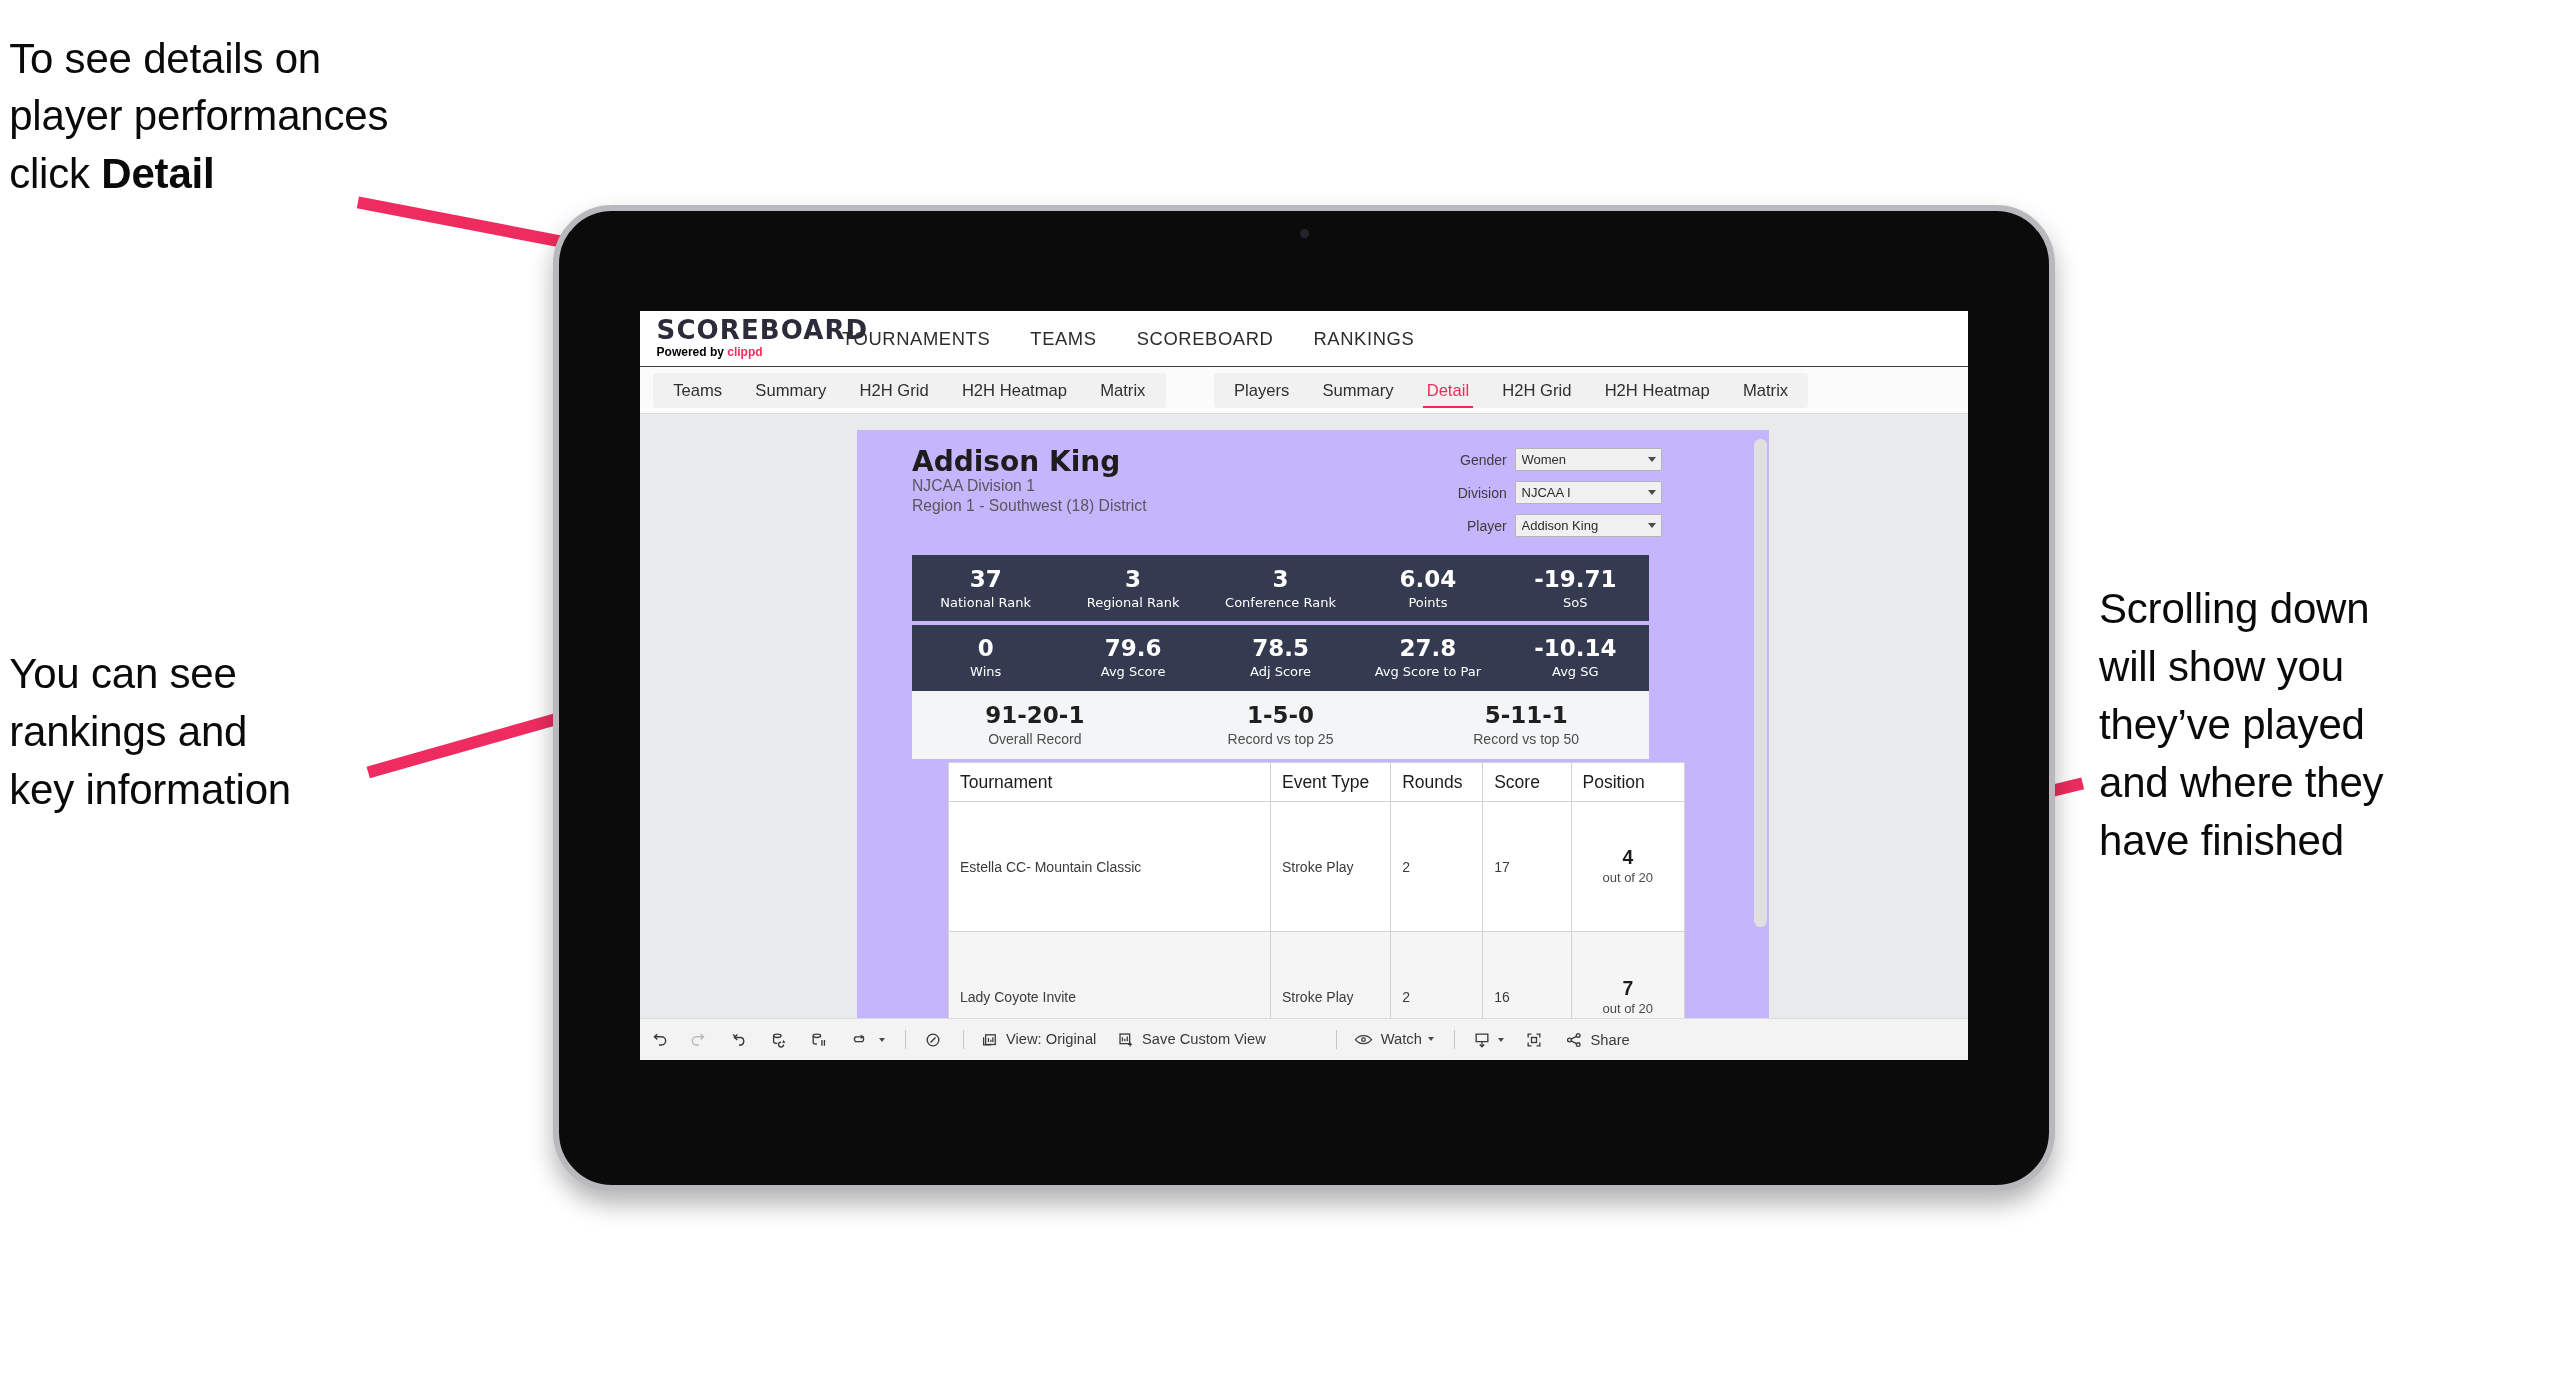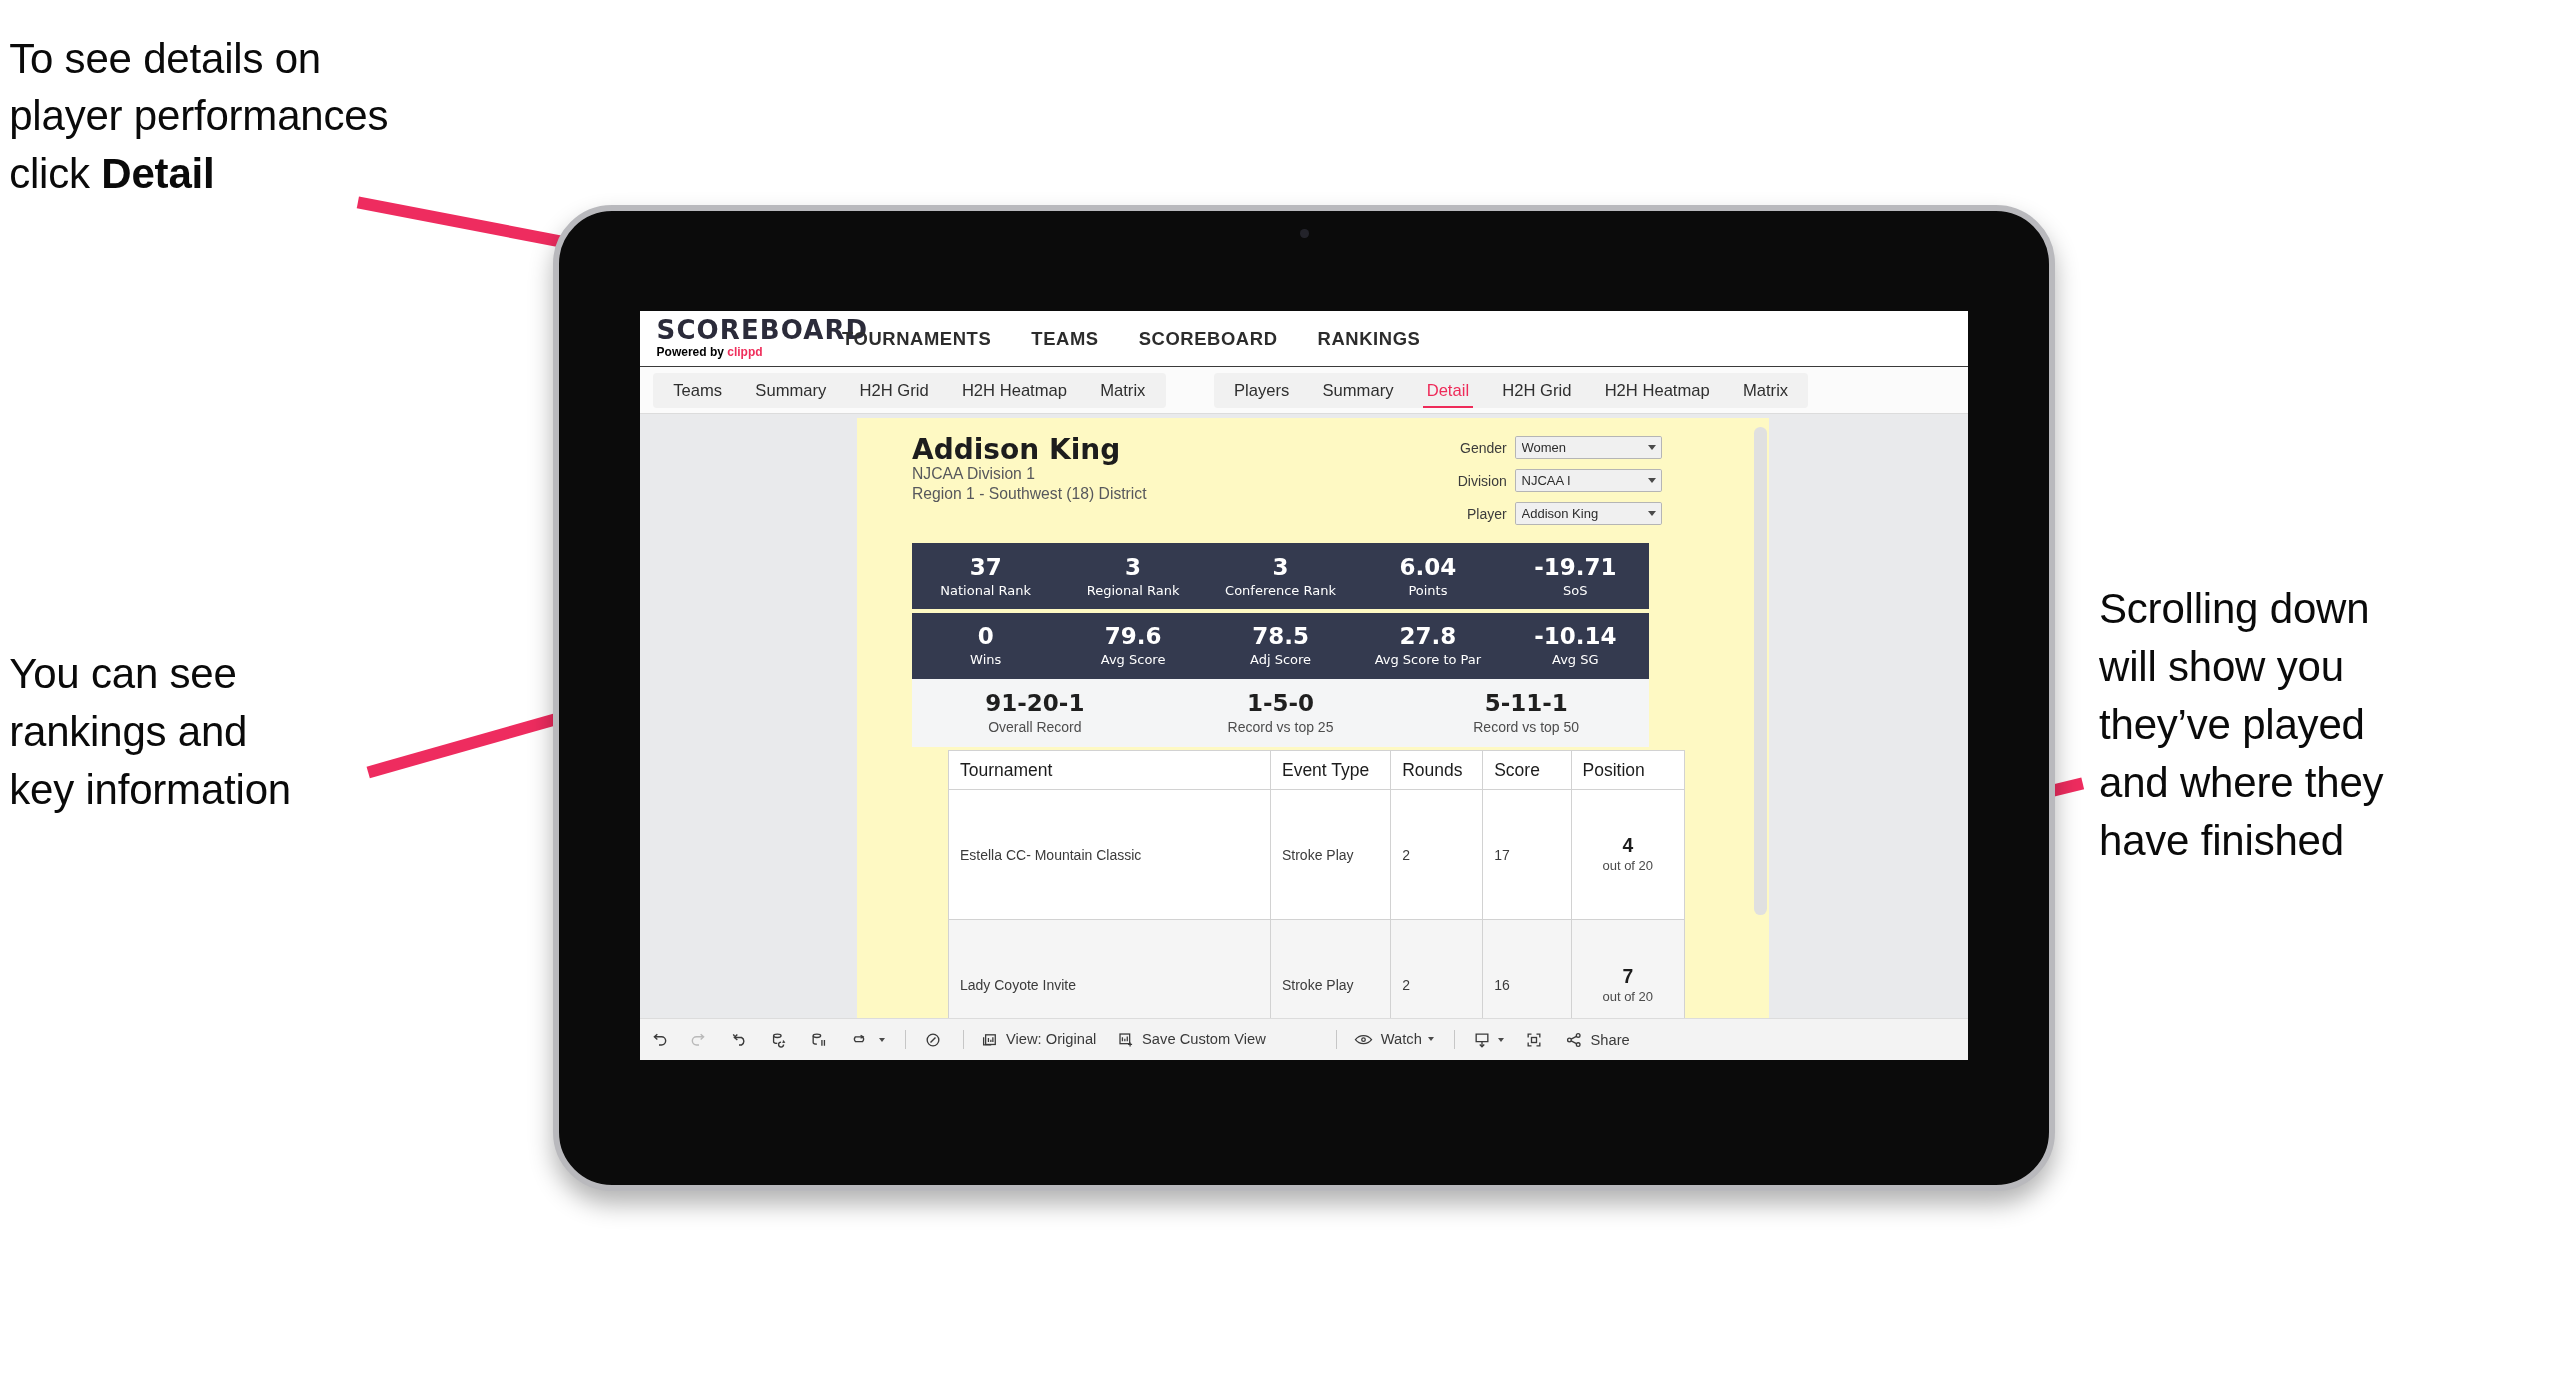--- a/index.html
+++ b/index.html
@@ -36,39 +36,39 @@
   }
 
   
   #app-header{height:55px;background:#fff;display:flex;align-items:stretch;
     border-bottom:1.8px solid #3a3a3a;}
   #brand{width:182px;padding:5.5px 0 0 16.6px;box-sizing:border-box;}
   #brand .bw{font-size:26px;font-weight:800;letter-spacing:1.1px;color:#2b2b3a;
     font-family:"DejaVu Sans", sans-serif;line-height:1;}
   #brand .bs{font-size:12px;color:#2d2d2d;margin-top:2.8px;}
   #brand .bs span{color:#ef2e5b;font-weight:700;}
-  #topnav{display:flex;align-items:center;font-weight:bold;}
+  #topnav{display:flex;align-items:center;}
   .topnav-item{padding:0 20px;font-size:18.4px;color:#2c2c2c;letter-spacing:0.6px;
     line-height:55px;cursor:pointer;}
 
   
   #tabstrip{height:46px;background:#fbfbfb;border-bottom:0.9px solid #dcdcdc;
     display:flex;align-items:center;padding-left:13px;}
   .tabgroup{display:flex;align-items:center;background:#f1f1f1;border-radius:3.7px;
     height:35px;padding:0 3.7px;}
   .tabgroup + .tabgroup{margin-left:48px;}
   .tab{padding:0 16.6px;font-size:16.6px;color:#2f2f2f;line-height:35px;cursor:pointer;
     position:relative;white-space:nowrap;}
   .tab.active{color:#ee2b59;}
   .tab.active:after{content:"";position:absolute;left:13px;right:13px;bottom:-0.9px;
     height:2.8px;background:#ee2b59;}
 
   
   #viz{position:absolute;left:0;right:0;top:103px;bottom:41px;background:#e9eaec;}
-  #vizinner{position:absolute;left:217px;top:4px;width:912px;bottom:0;background:#fef9c3;}
+  #vizinner{position:absolute;left:217px;top:16px;width:912px;bottom:0;background:#c4b5fd;}
   #sheet{position:absolute;left:55px;top:16.6px;width:737px;}
 
   #playerblock{position:relative;height:103px;}
   #pname{font-size:28px;font-weight:700;color:#1d1d1d;line-height:1.05;
     font-family:"DejaVu Sans", sans-serif;}
   .pmeta{font-size:15.7px;color:#57585c;line-height:1.30;}
 
   #filters{position:absolute;right:-13px;top:1.8px;width:230px;}
   .filt{display:flex;align-items:center;justify-content:flex-end;margin-bottom:10px;}
   .filt-lbl{font-size:14px;color:#3c3c3c;margin-right:8.3px;}

